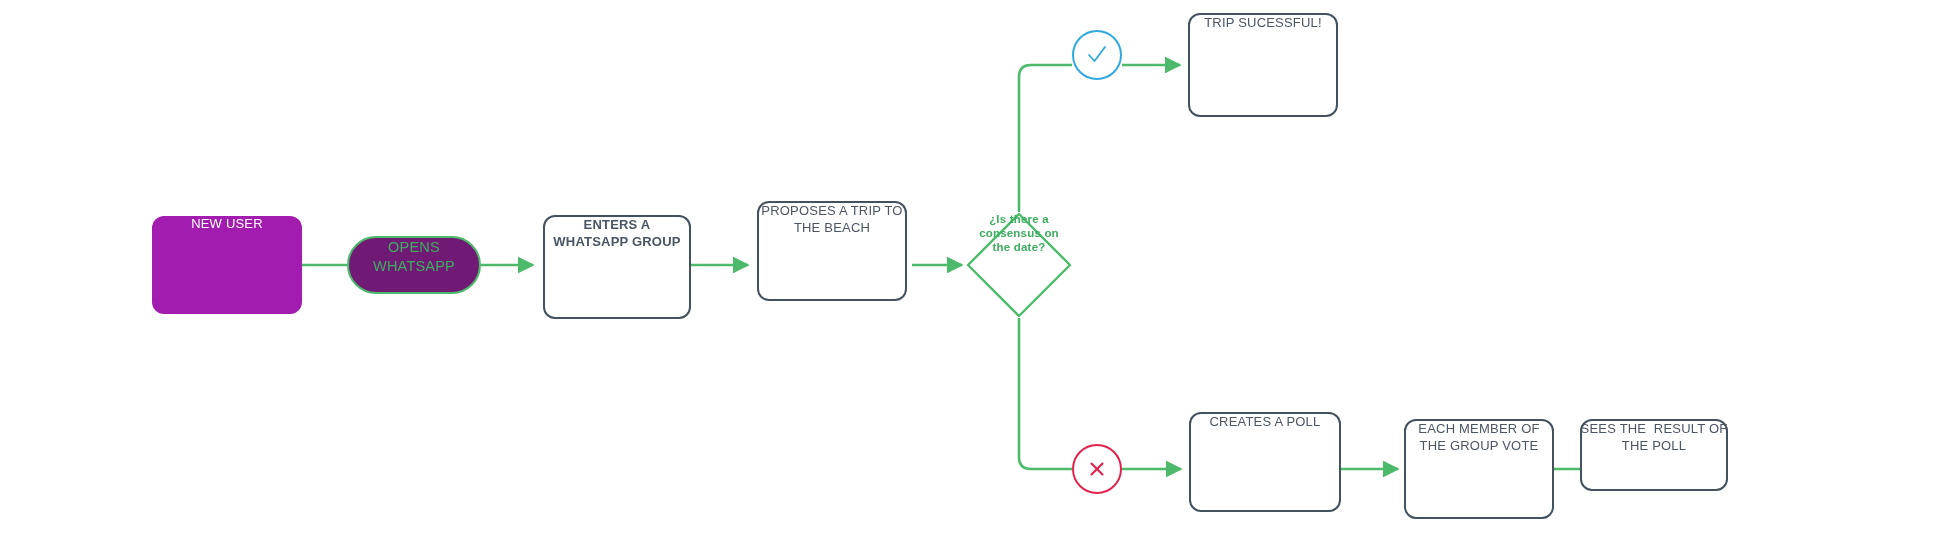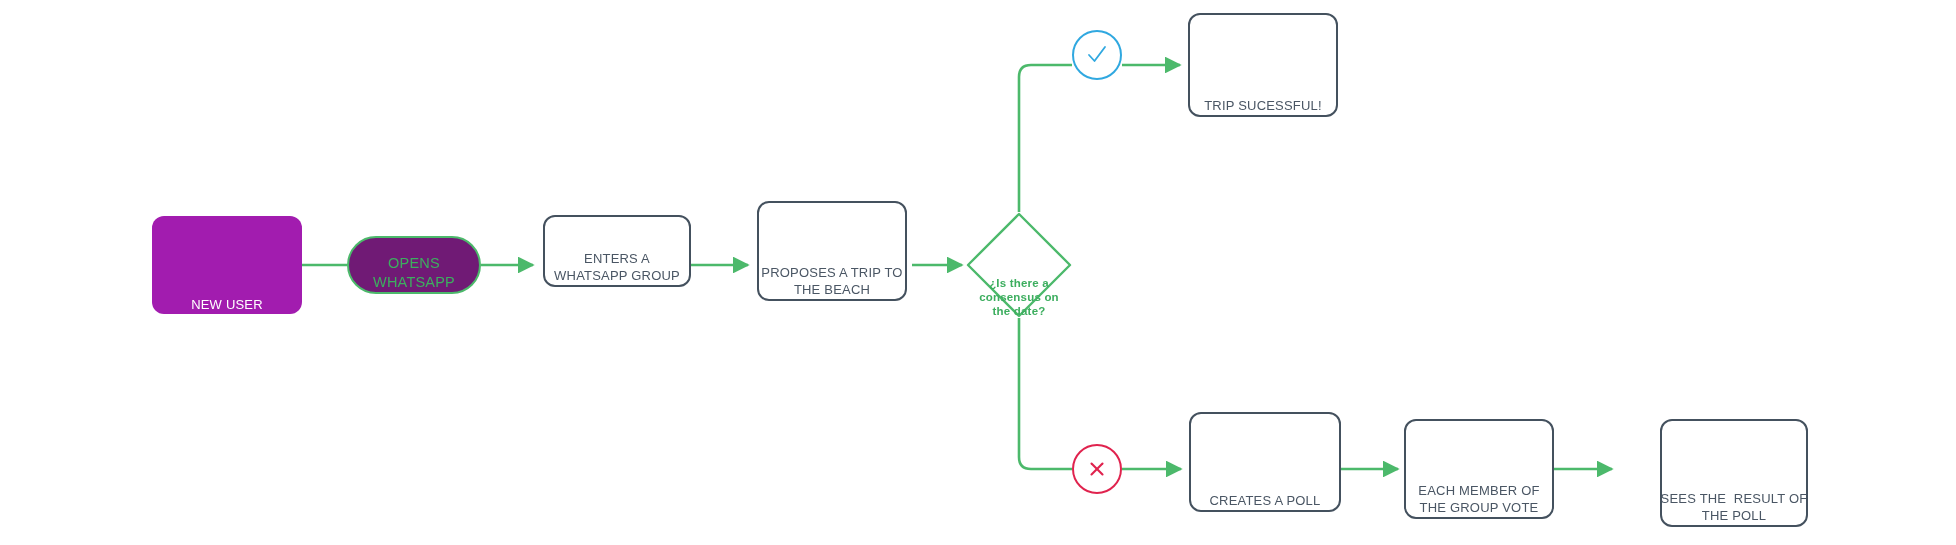--- a/index.html
+++ b/index.html
@@ -24,21 +24,21 @@
     top: 0;
     width: 1956px;
     height: 545px;
     pointer-events: none;
   }
 
   .node {
     position: absolute;
     box-sizing: border-box;
     display: flex;
-    align-items: flex-end;
+    align-items: flex-start;
     justify-content: center;
     text-align: center;
     line-height: 1.30;
     letter-spacing: 0.2px;
   }
 
   
   .node-start {
     background: #a21caf;
     border-radius: 12px;
@@ -142,21 +142,21 @@
     <span>NEW USER</span>
   </div>
 
   <div class="node node-pill" style="left:347px; top:236px; width:134px; height:58px;">
     <span>
       <span class="nodelabel-line">OPENS</span>
       <span class="nodelabel-line">WHATSAPP</span>
     </span>
   </div>
 
-  <div class="node node-process" style="left:543px; top:215px; width:148px; height:72px;">
+  <div class="node node-process" style="left:543px; top:215px; width:148px; height:104px;font-weight:bold;">
     <span>
       <span class="nodelabel-line">ENTERS A</span>
       <span class="nodelabel-line">WHATSAPP GROUP</span>
     </span>
   </div>
 
   <div class="node node-process" style="left:757px; top:201px; width:150px; height:100px;">
     <span>
       <span class="nodelabel-line">PROPOSES A TRIP TO</span>
       <span class="nodelabel-line">THE BEACH</span>
@@ -195,20 +195,20 @@
     <span>CREATES A POLL</span>
   </div>
 
   <div class="node node-process" style="left:1404px; top:419px; width:150px; height:100px;">
     <span>
       <span class="nodelabel-line">EACH MEMBER OF</span>
       <span class="nodelabel-line">THE GROUP VOTE</span>
     </span>
   </div>
 
-  <div class="node node-process" style="left:1660px; top:419px; width:148px; height:108px;">
+  <div class="node node-process" style="left:1580px; top:419px; width:148px; height:72px;">
     <span>
       <span class="nodelabel-line">SEES THE  RESULT OF</span>
       <span class="nodelabel-line">THE POLL</span>
     </span>
   </div>
 
 </div>
 
 </body></html>

